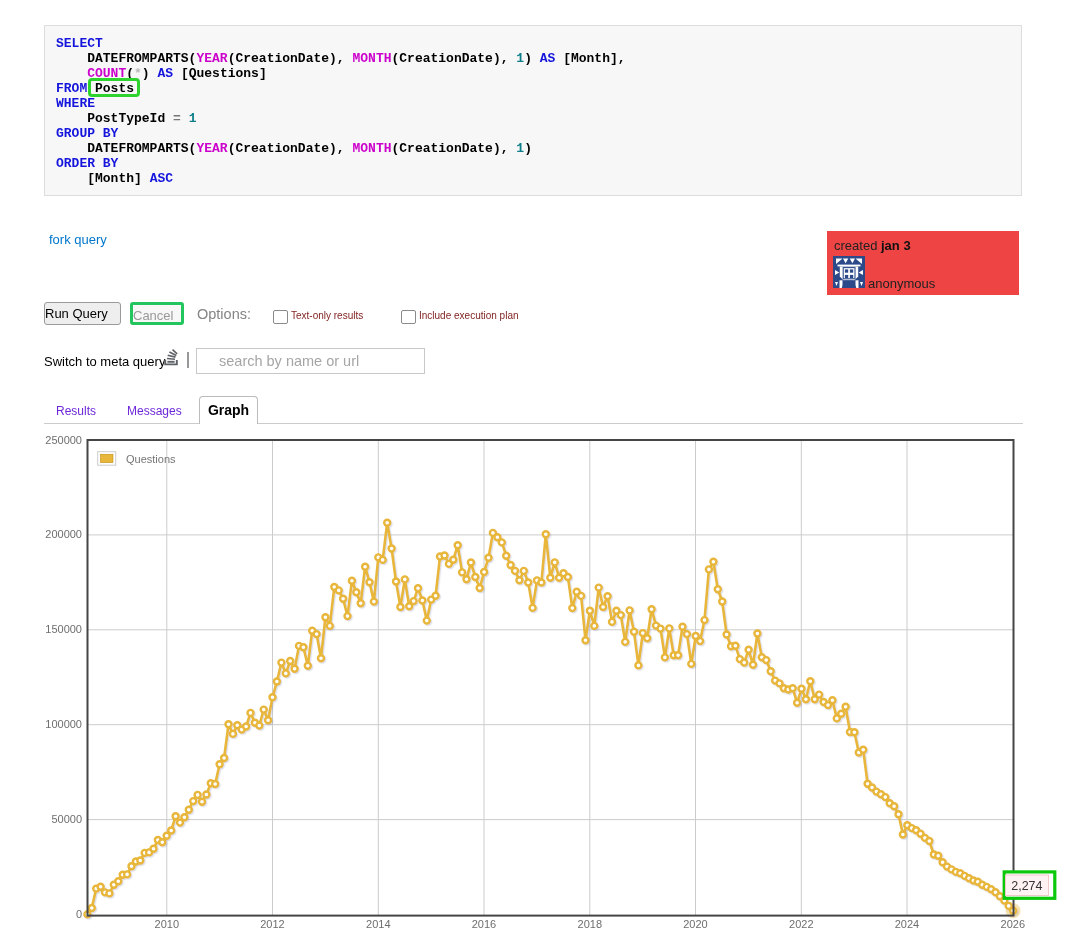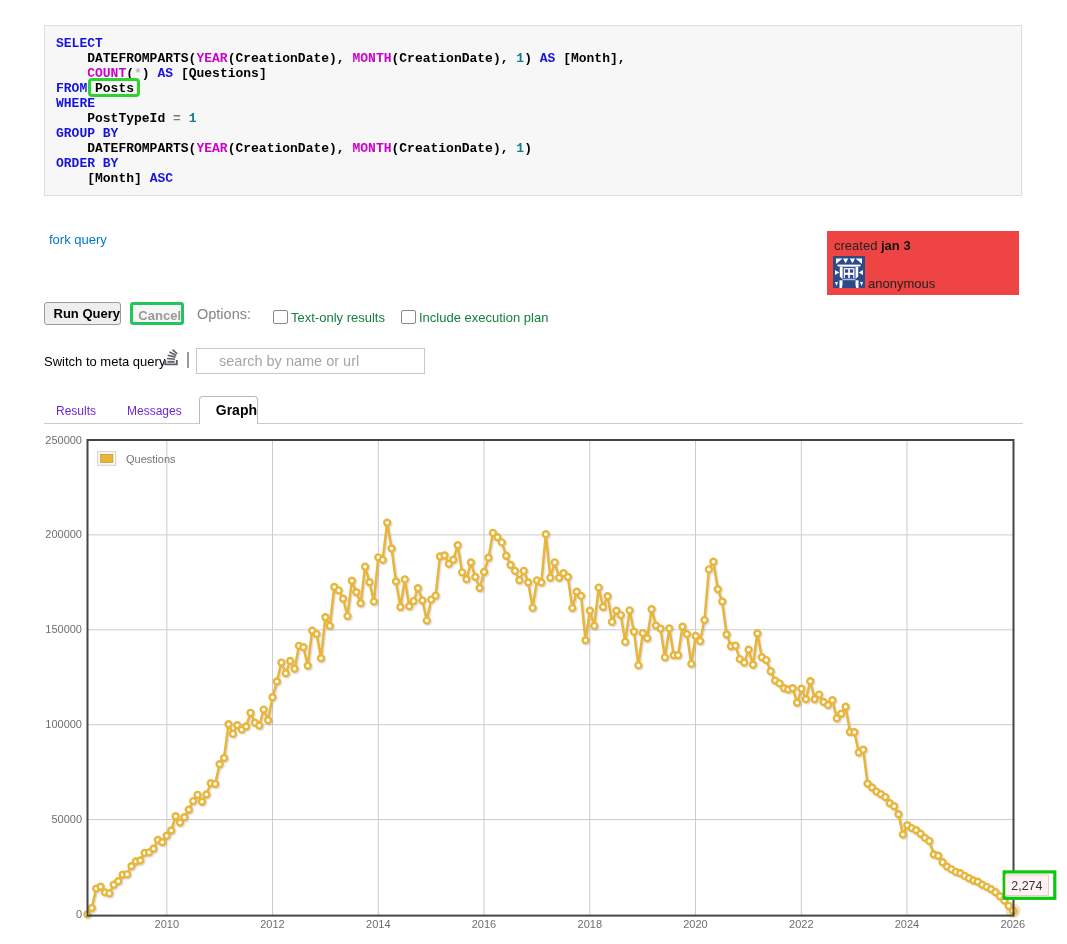--- a/index.html
+++ b/index.html
@@ -4,31 +4,31 @@
 html,body{width:1067px;height:944px;background:#fff;font-family:"Liberation Sans",sans-serif;position:relative;overflow:hidden}
 .abs{position:absolute}
 #editor{left:44px;top:25px;width:978px;height:171px;border:1px solid #ddd;background:#f7f7f7;
  font:bold 13px/15px "Liberation Mono",monospace;color:#000;padding:10px 0 14px 11px;white-space:pre}
 .kw{color:#1414dd}.fn{color:#cc00cc}.num{color:#0e7f8a}.op{color:#777}.st{color:#bbb}
 #postsbox{left:88px;top:78px;width:52px;height:19px;border:3px solid #2ed32e;border-radius:4px}
 #fork{left:49px;top:232px;font-size:13px;color:#0077cc}
 #created{left:827px;top:231px;width:192px;height:64px;background:#ef4444;color:#222;font-size:13px;padding:7px 0 0 7px}
 #created b{color:#111}
 #anon{left:868px;top:276px;font-size:13px;color:#222}
-.btn{top:301.5px;height:23px;font-weight:bold;font-size:13px;text-align:right;border-radius:3px;line-height:21px}
+.btn{top:301.5px;height:23px;font-weight:normal;font-size:13px;text-align:left;border-radius:3px;line-height:21px}
 #runq{left:44px;width:77px;border:1px solid #9a9a9a;background:#eee;color:#000}
 #cancel{left:130px;width:54px;border:3px solid #22c55e;background:#f7f7f7;color:#999}
 #opts{left:197px;top:306px;font-weight:normal;font-size:14.5px;color:#848484}
 .cb{top:309.5px;width:14.5px;height:14.5px;border:1px solid #8a8a8a;border-radius:2px;background:#fff}
-.cblab{top:309.5px;font-size:13px;color:#15803d}
+.cblab{top:309.5px;font-size:10px;color:#7f1d1d}
 #switch{left:44px;top:354px;font-size:13px;color:#000}
 #sep{left:187px;top:352px;width:2px;height:16px;background:#999}
 #sitebox{left:196px;top:348px;width:229px;height:26px;border:1px solid #c8c8c8;font-size:14.5px;color:#a5a5a5;padding:4px 16px 0 22px}
 .tab{top:404px;font-size:12px;color:#6d28d9}
-#graphtab{left:199px;top:396px;width:59px;height:28px;background:#fff;border:1px solid #bbb;border-bottom:none;border-radius:4px 4px 0 0;font-weight:bold;font-size:14px;color:#000;text-align:right;line-height:27px;z-index:2}
+#graphtab{left:199px;top:396px;width:59px;height:28px;background:#fff;border:1px solid #bbb;border-bottom:none;border-radius:4px 4px 0 0;font-weight:bold;font-size:14px;color:#000;text-align:center;line-height:27px;z-index:2}
 #tabline{left:44px;top:423px;width:979px;height:1px;background:#ccc}
 </style></head><body>
 <div id="editor" class="abs"><span class="kw">SELECT</span>
     DATEFROMPARTS(<span class="fn">YEAR</span>(CreationDate), <span class="fn">MONTH</span>(CreationDate), <span class="num">1</span>) <span class="kw">AS</span> [Month],
     <span class="fn">COUNT</span>(<span class="st">*</span>) <span class="kw">AS</span> [Questions]
 <span class="kw">FROM</span> Posts
 <span class="kw">WHERE</span>
     PostTypeId <span class="op">=</span> <span class="num">1</span>
 <span class="kw">GROUP BY</span>
     DATEFROMPARTS(<span class="fn">YEAR</span>(CreationDate), <span class="fn">MONTH</span>(CreationDate), <span class="num">1</span>)

